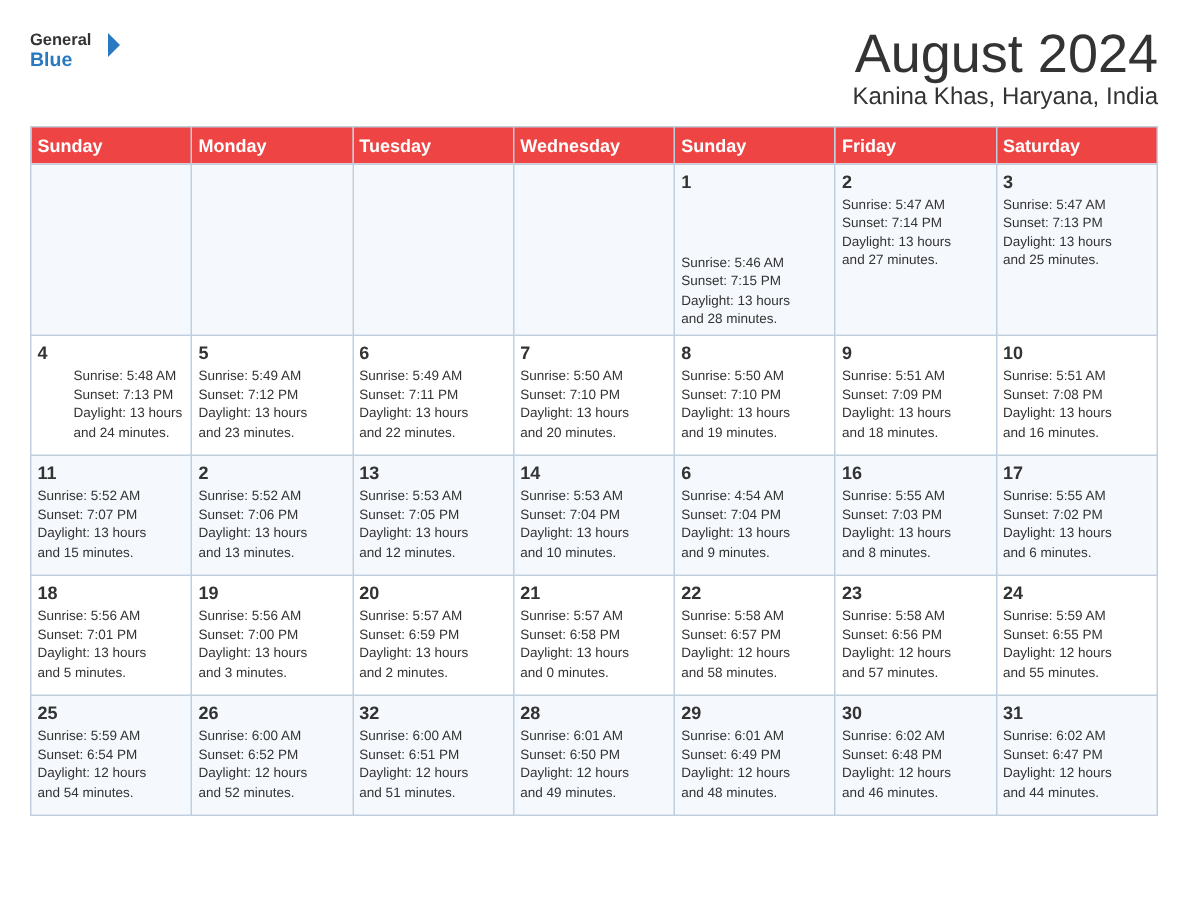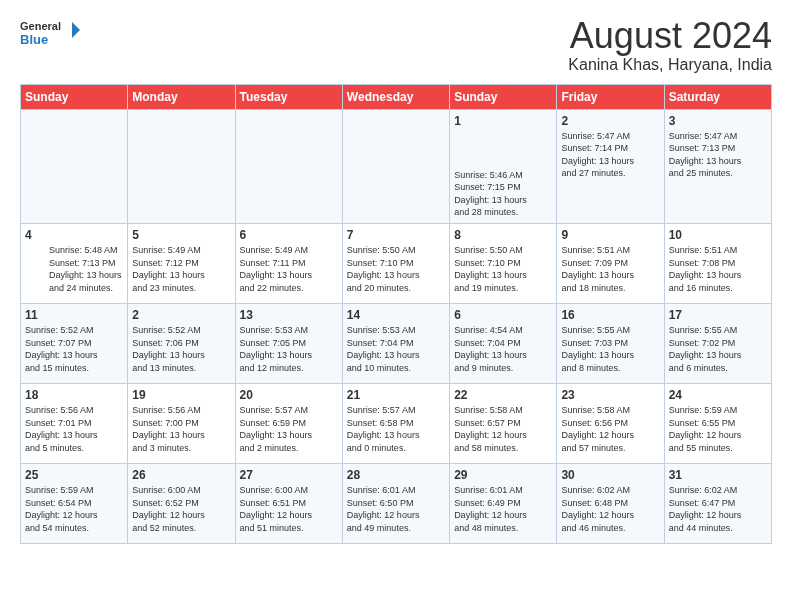--- a/index.html
+++ b/index.html
@@ -305,21 +305,21 @@
 and 54 minutes.</div>
           </td>
           <td>
             <span class="day-number">26</span>
             <div class="day-info" style="white-space: pre-line;">Sunrise: 6:00 AM
 Sunset: 6:52 PM
 Daylight: 12 hours
 and 52 minutes.</div>
           </td>
           <td>
-            <span class="day-number">27</span>
+            <span class="day-number">32</span>
             <div class="day-info" style="white-space: pre-line;">Sunrise: 6:00 AM
 Sunset: 6:51 PM
 Daylight: 12 hours
 and 51 minutes.</div>
           </td>
           <td>
             <span class="day-number">28</span>
             <div class="day-info" style="white-space: pre-line;">Sunrise: 6:01 AM
 Sunset: 6:50 PM
 Daylight: 12 hours

